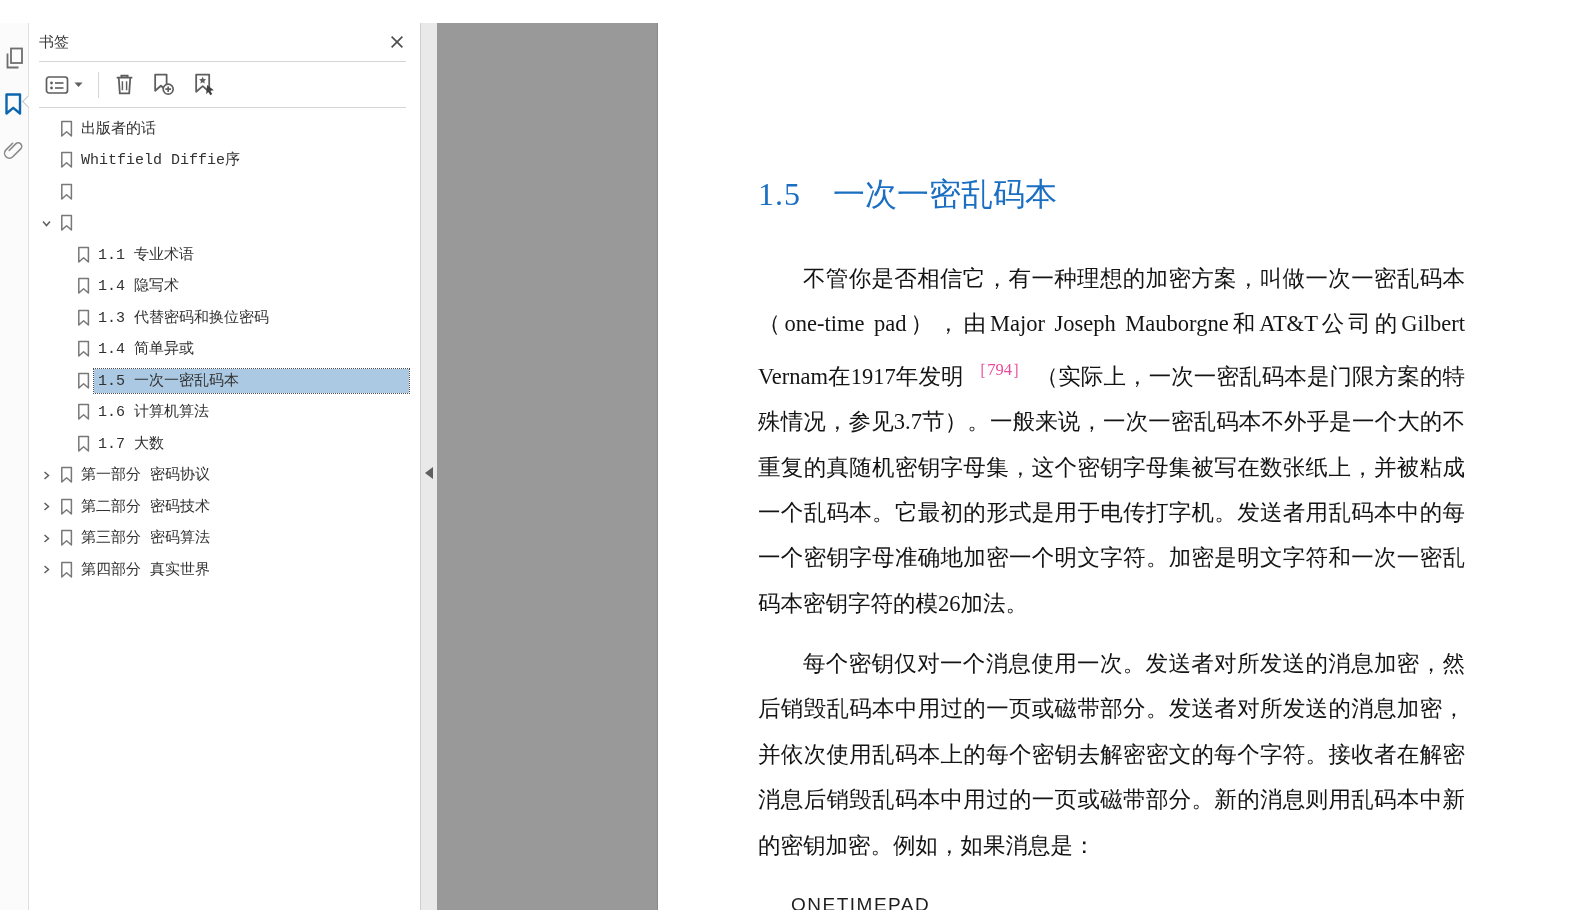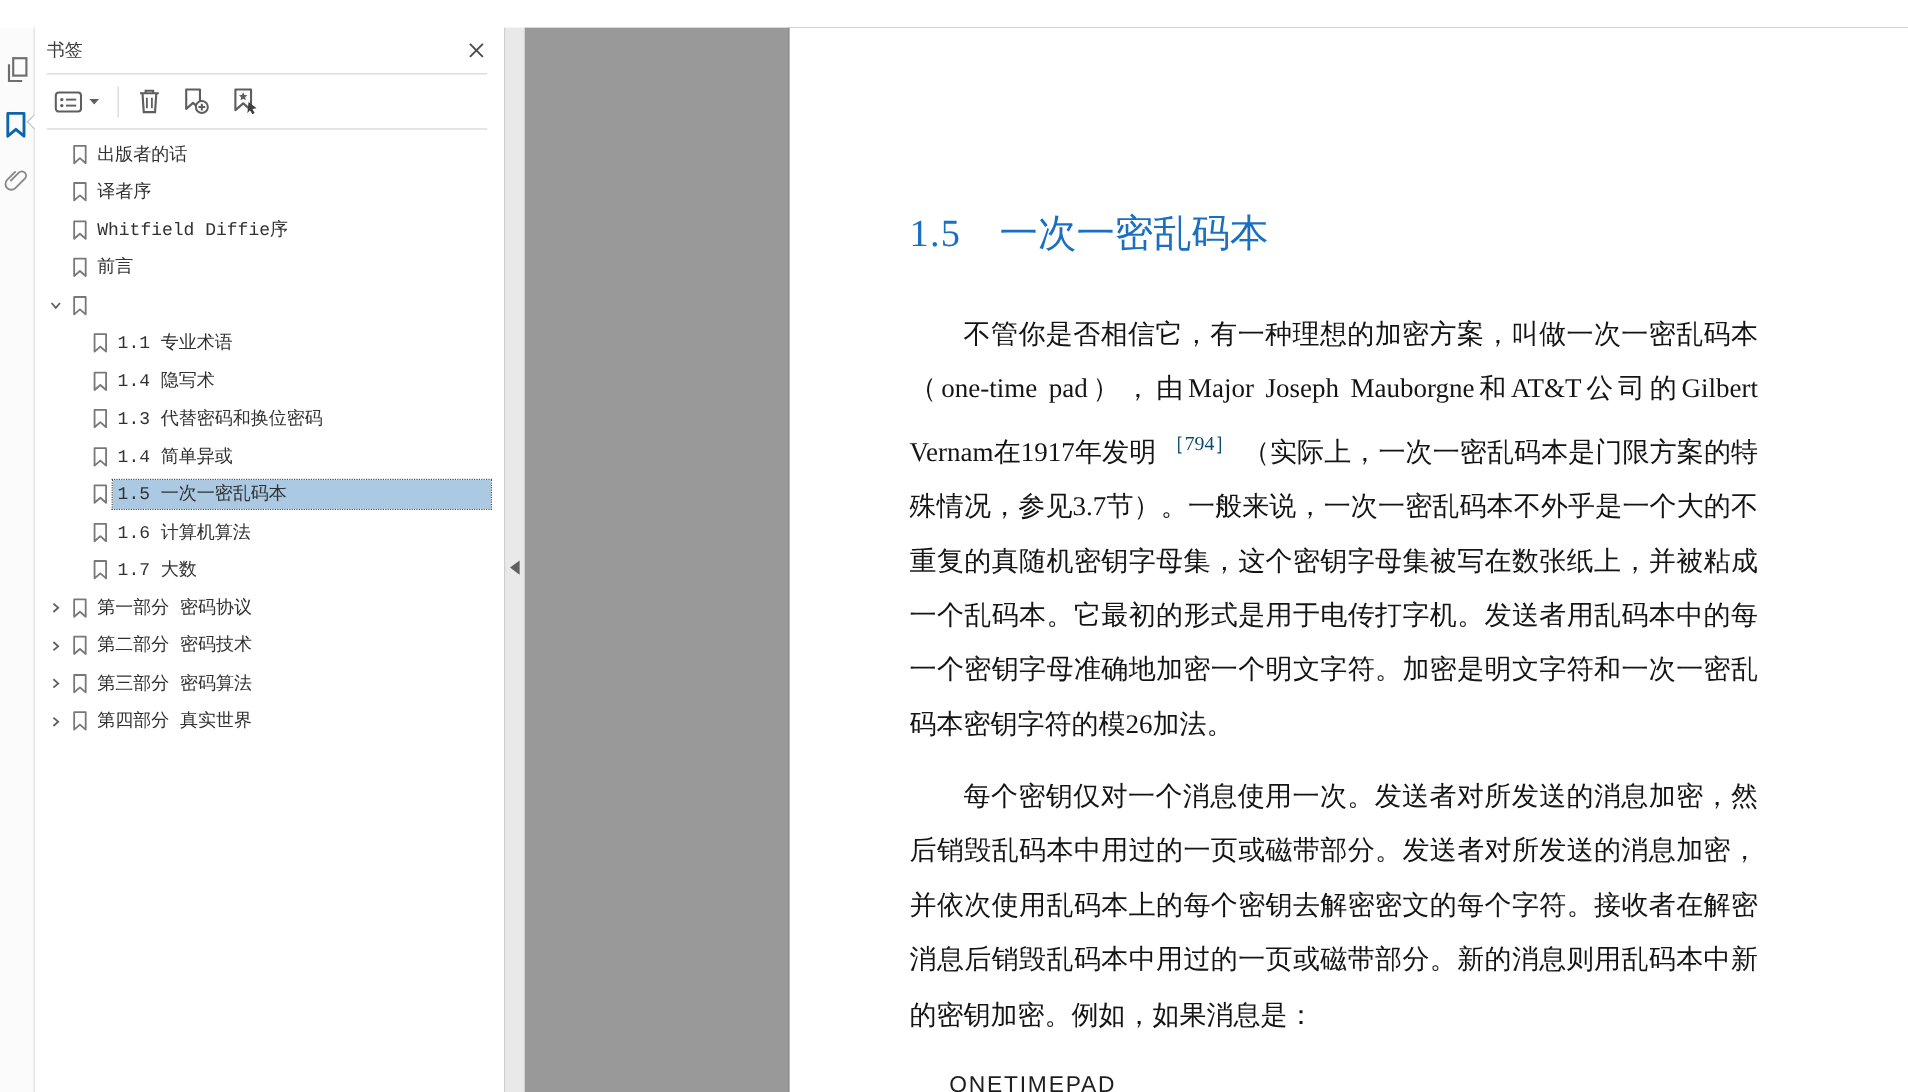--- a/index.html
+++ b/index.html
@@ -57,21 +57,21 @@
                  font-family:"Liberation Serif","DejaVu Serif",serif;
                  font-size:32px; font-weight:normal; white-space:nowrap; }
   .sec-heading .num { letter-spacing:1px; }
   .sec-heading .ttl { margin-left:32px; }
 
   .body-par { position:absolute; left:100px; width:707px; color:#141414;
               font-family:"Liberation Serif","DejaVu Serif",serif;
               font-size:22.5px; line-height:45.4px; text-align:justify; text-indent:2em; }
   .par1 { top:233px; }
   .par2 { top:618px; }
-  .ref-sup { color:#0c4a6e; font-size:16.5px; vertical-align:9px; margin:0 7px; cursor:pointer; }
+  .ref-sup { color:#ec4899; font-size:16.5px; vertical-align:9px; margin:0 7px; cursor:pointer; }
 
   .code-line { position:absolute; left:133px; top:871px; color:#1e1e1e;
                font-family:Liberation Sans, sans-serif;
                font-size:19px; letter-spacing:1.5px; }
 </style>
 </head>
 <body>
 
 <div class="app">
 
@@ -149,48 +149,38 @@
       <div class="row lvl0">
         <span class="chev"></span>
         <span class="bm-ico">
             <svg width="15" height="18" viewBox="0 0 15 18">
               <path d="M2.8 1.5h9.6V16l-4.8-4.2L2.8 16z" fill="none" stroke="#787878" stroke-width="1.5" stroke-linejoin="round"></path>
             </svg>
           </span>
         <div class="lblwrap"><span class="lbl">出版者的话</span></div>
       </div>
 
-      <div class="row lvl0">
-        <span class="chev"></span>
-        <span class="bm-ico">
-            <svg width="15" height="18" viewBox="0 0 15 18">
-              <path d="M2.8 1.5h9.6V16l-4.8-4.2L2.8 16z" fill="none" stroke="#787878" stroke-width="1.5" stroke-linejoin="round"></path>
-            </svg>
-          </span>
-        <div class="lblwrap"><span class="lbl">译者序</span></div>
-      </div>
 
       <div class="row lvl0">
         <span class="chev"></span>
         <span class="bm-ico">
             <svg width="15" height="18" viewBox="0 0 15 18">
               <path d="M2.8 1.5h9.6V16l-4.8-4.2L2.8 16z" fill="none" stroke="#787878" stroke-width="1.5" stroke-linejoin="round"></path>
             </svg>
           </span>
         <div class="lblwrap"><span class="lbl">Whitfield Diffie序</span></div>
       </div>
 
       <div class="row lvl0">
         <span class="chev"></span>
         <span class="bm-ico">
             <svg width="15" height="18" viewBox="0 0 15 18">
               <path d="M2.8 1.5h9.6V16l-4.8-4.2L2.8 16z" fill="none" stroke="#787878" stroke-width="1.5" stroke-linejoin="round"></path>
             </svg>
           </span>
-        <div class="lblwrap"><span class="lbl">前言</span></div>
       </div>
 
       <div class="row lvl0">
         <span class="chev">
             <svg width="11" height="11" viewBox="0 0 11 11">
               <path d="M2 3.5l3.5 4L9 3.5" fill="none" stroke="#5f5f5f" stroke-width="1.5"></path>
             </svg>
           </span>
         <span class="bm-ico">
             <svg width="15" height="18" viewBox="0 0 15 18">

